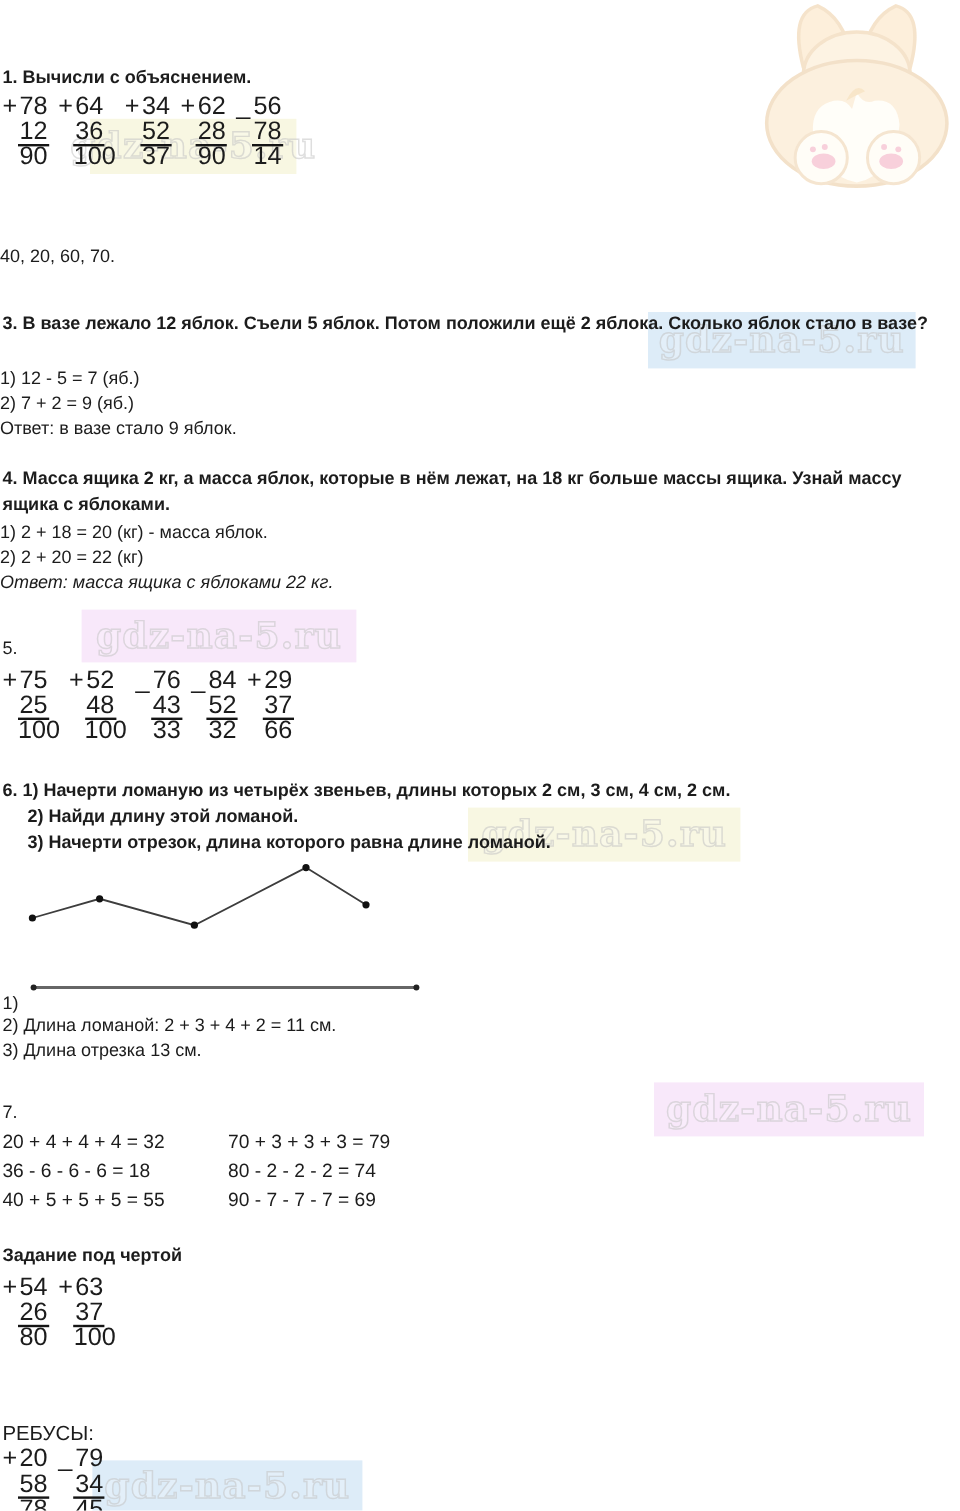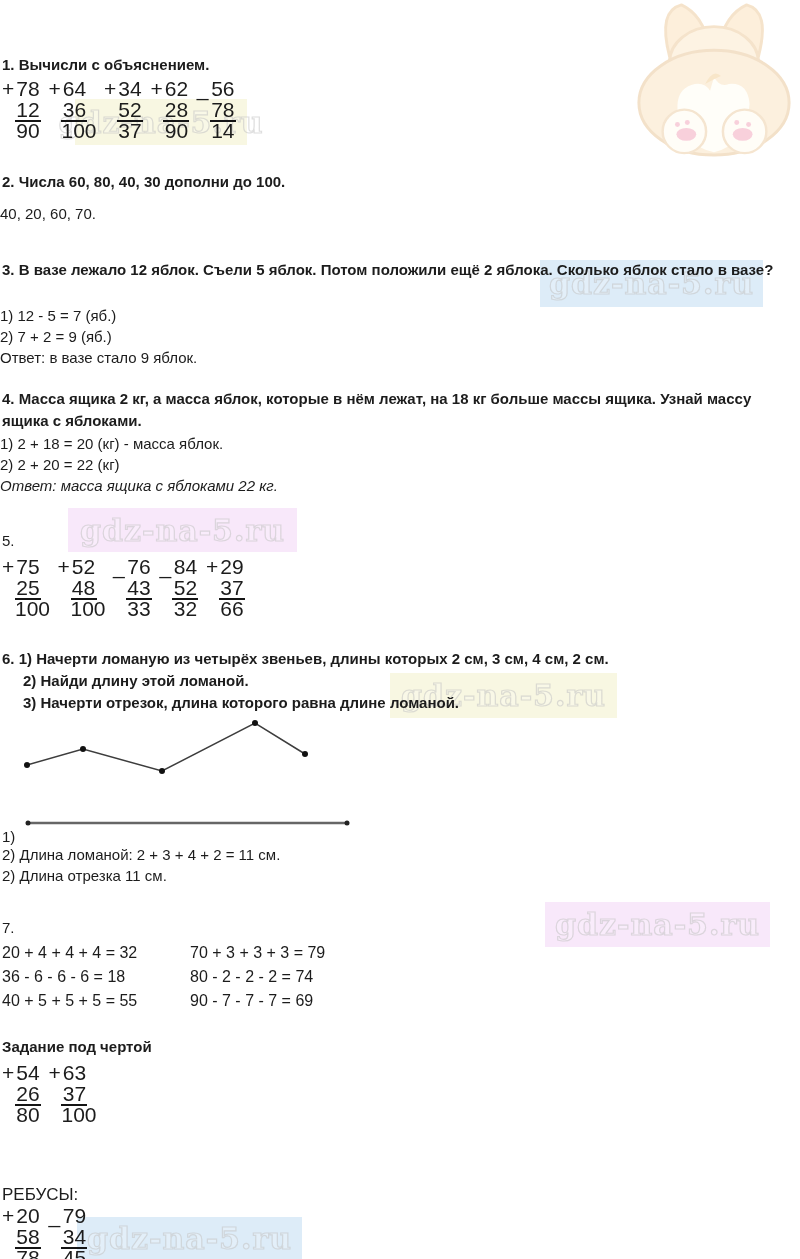--- a/index.html
+++ b/index.html
@@ -99,21 +99,20 @@
       <div class="cml"><span class="op"></span><span class="num mid">28</span></div>
       <div class="cml"><span class="op"></span><span class="num">90</span></div>
     </div>
     <div class="cm">
       <div class="cml"><span class="op">_</span><span class="num">56</span></div>
       <div class="cml"><span class="op"></span><span class="num mid">78</span></div>
       <div class="cml"><span class="op"></span><span class="num">14</span></div>
     </div>
   </div>
 
-  <div class="abs b t15 txt" style="left:2px;top:171px;">2. Числа 60, 80, 40, 30 дополни до 100.</div>
   <div class="abs t15 txt" style="left:0px;top:203px;">40, 20, 60, 70.</div>
 
   <div class="abs b t15 txt" style="left:2px;top:259px;width:796px;">3. В вазе лежало 12 яблок. Съели 5 яблок. Потом положили ещё 2 яблока. Сколько яблок стало в вазе?</div>
   <div class="abs t15 txt" style="left:0px;top:305px;">1) 12 - 5 = 7 (яб.)</div>
   <div class="abs t15 txt" style="left:0px;top:326px;">2) 7 + 2 = 9 (яб.)</div>
   <div class="abs t15 txt" style="left:0px;top:347px;">Ответ: в вазе стало 9 яблок.</div>
 
   <div class="abs b t15 txt" style="left:2px;top:388px;width:796px;">4. Масса ящика 2 кг, а масса яблок, которые в нём лежат, на 18 кг больше массы ящика. Узнай массу ящика с яблоками.</div>
   <div class="abs t15 txt" style="left:0px;top:433px;">1) 2 + 18 = 20 (кг) - масса яблок.</div>
   <div class="abs t15 txt" style="left:0px;top:454px;">2) 2 + 20 = 22 (кг)</div>
@@ -160,21 +159,21 @@
       <circle cx="162" cy="63" r="3" fill="#111"></circle>
       <circle cx="255" cy="15" r="3" fill="#111"></circle>
       <circle cx="305" cy="46" r="3" fill="#111"></circle>
       <line x1="28" y1="115" x2="347" y2="115" stroke="#666" stroke-width="2.5"></line>
       <circle cx="28" cy="115" r="2.5" fill="#222"></circle>
       <circle cx="347" cy="115" r="2.5" fill="#222"></circle>
     </svg>
   </div>
   <div class="abs t15 txt" style="left:2px;top:826px;">1)</div>
   <div class="abs t15 txt" style="left:2px;top:844px;text-align:center;">2) Длина ломаной: 2 + 3 + 4 + 2 = 11 см.</div>
-  <div class="abs t15 txt" style="left:2px;top:865px;">2) Длина отрезка 11 см.</div>
+  <div class="abs t15 txt" style="left:2px;top:865px;">3) Длина отрезка 13 см.</div>
 
   <div class="abs t15 txt" style="left:2px;top:917px;">7.</div>
   <div class="abs t16 txt" style="left:2px;top:941px;">
     <div>20 + 4 + 4 + 4 = 32</div>
     <div>36 - 6 - 6 - 6 = 18</div>
     <div>40 + 5 + 5 + 5 = 55</div>
   </div>
   <div class="abs t16 txt" style="left:190px;top:941px;">
     <div>70 + 3 + 3 + 3 = 79</div>
     <div>80 - 2 - 2 - 2 = 74</div>

